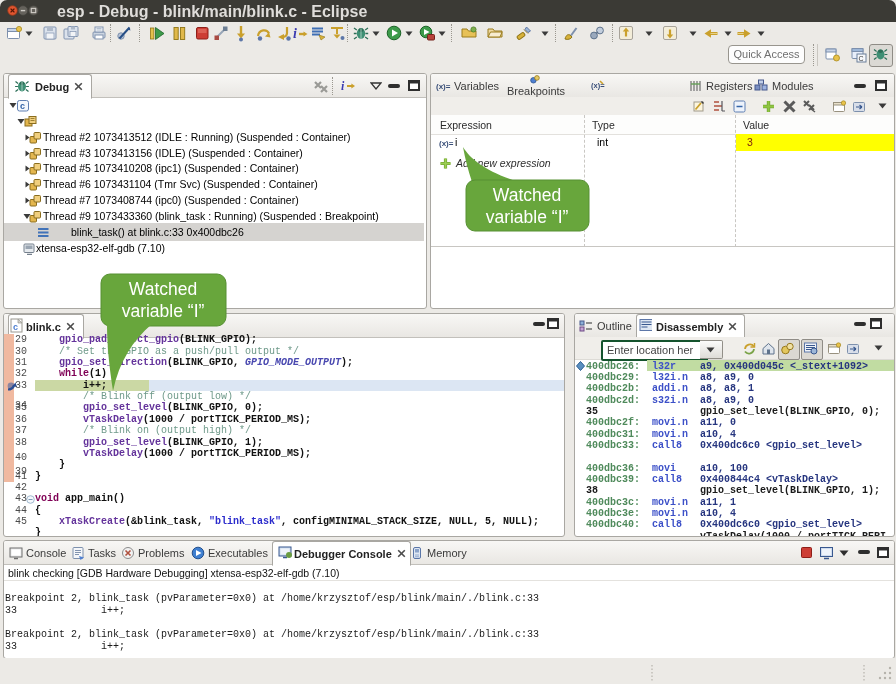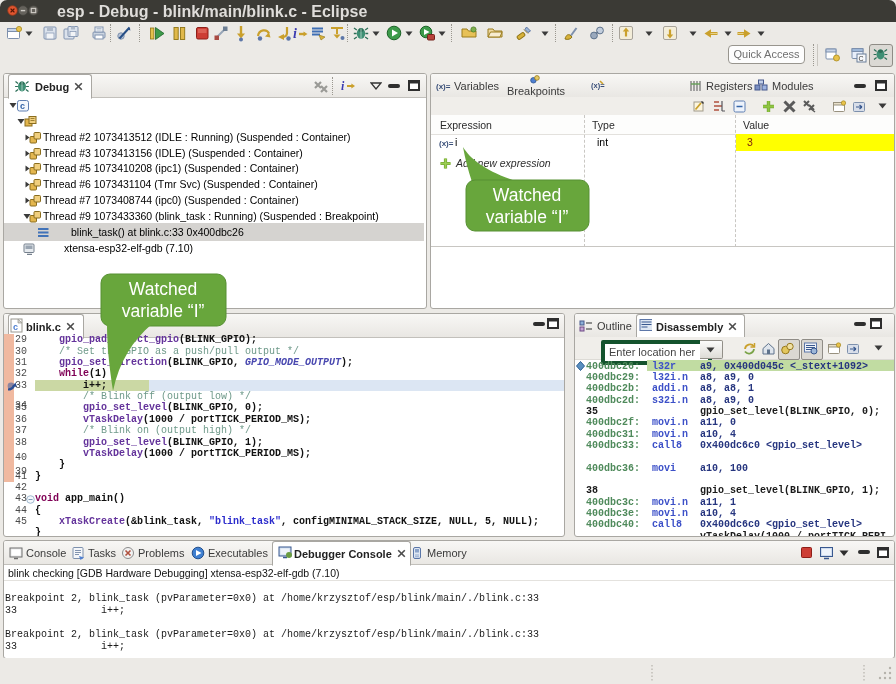--- a/index.html
+++ b/index.html
@@ -310,21 +310,21 @@
     <div class="treerow" style="left:39px;top:133.7px;width:400px;height:16px;line-height:16px;">Thread #9 1073433360 (blink_task : Running) (Suspended : Breakpoint)</div>
     <svg class="abs" style="left:33px;top:151.7px;" width="13" height="13" viewBox="0 0 13 13">
       <path d="M1 3 h10.5 M1 6.5 h10.5 M1 10 h10.5" stroke="#4273b8" stroke-width="2"></path>
     </svg>
     <div class="treerow" style="left:44px;top:149.7px;width:400px;height:26px;line-height:16px;padding-left:23px;">blink_task() at blink.c:33 0x400dbc26</div>
     <svg class="abs" style="left:19px;top:167.6px;" width="13" height="13" viewBox="0 0 13 13">
       <rect x="1" y="2" width="10" height="8.5" rx="1" fill="#e6eaee" stroke="#75808d"></rect>
       <rect x="2.5" y="3.5" width="7" height="3.5" fill="#9aa5b2"></rect>
       <path d="M4 12.5 h5" stroke="#75808d" stroke-width="1.3"></path>
     </svg>
-    <div class="treerow" style="left:32px;top:165.6px;width:400px;height:16px;line-height:16px;padding-left:28px;">xtensa-esp32-elf-gdb (7.10)</div>
+    <div class="treerow" style="left:32px;top:165.6px;width:400px;height:16px;line-height:16px;">xtensa-esp32-elf-gdb (7.10)</div>
   </div>
 <div class="panel" style="left:430px;top:73px;width:463px;height:234px;">
     <div class="tabrow"></div>
     <div class="tab" style="left:5px;">
       <svg width="15" height="12" viewBox="0 0 15 12">
         <text x="0" y="9" font-size="8" font-weight="bold" fill="#384e78">(x)=</text>
       </svg>
       <span style="margin-left:3px;">Variables</span>
     </div>
     <div class="tab" style="left:73px;flex-direction:column;">
@@ -500,21 +500,21 @@
 <path d="M2.5 4 h10 M2.5 6.5 h10 M2.5 9 h6" stroke="#39588f" stroke-width="1.1"></path>
     </svg>
     <svg class="abs" style="left:278px;top:7px;" width="15" height="7" viewBox="0 0 15 7">
       <rect x="1" y="1" width="12" height="4" rx="2" fill="#2e2e2e"></rect>
     </svg>
     <svg class="abs" style="left:294px;top:3px;" width="14" height="14" viewBox="0 0 14 14">
       <rect x="1" y="1" width="12" height="11" fill="#2e2e2e"></rect>
       <rect x="3" y="4.5" width="8" height="5.5" fill="#fff"></rect>
     </svg>
     <div class="abs" style="left:0px;top:23px;width:319px;height:22px;background:#f0eeea;border-bottom:1px solid #dddbd6;"></div>
-    <div class="abs" style="left:26px;top:26px;width:99px;height:17px;background:#fff;border:4px solid #14532d;border-radius:2px 0 0 2px;font-size:11px;color:#444;line-height:17px;padding-left:4px;overflow:hidden;white-space:nowrap;">Enter location her</div>
+    <div class="abs" style="left:26px;top:26px;width:99px;height:17px;background:#fff;border:2px solid #14532d;border-radius:2px 0 0 2px;font-size:11px;color:#444;line-height:17px;padding-left:4px;overflow:hidden;white-space:nowrap;">Enter location her</div>
     <div class="abs" style="left:125px;top:26px;width:22px;height:17px;background:linear-gradient(#fbfbfa,#dedcd7);border:1px solid #928f88;border-left:none;border-radius:0 2px 2px 0;"></div>
     <svg class="abs" style="left:131px;top:33px;" width="9" height="6" viewBox="0 0 9 6">
       <path d="M0.5 0.5 h8 l-4 5 z" fill="#3a3a3a"></path>
     </svg>
     <svg class="abs" style="left:167px;top:27px;" width="15" height="15" viewBox="0 0 15 15">
       <path d="M3 8 a5 5 0 0 1 9-2.5" stroke="#caa02c" stroke-width="1.8" fill="none"></path>
       <path d="M12.5 2 v4 h-4" stroke="#caa02c" stroke-width="1.5" fill="none"></path>
       <path d="M12 8 a5 5 0 0 1-9 2.5" stroke="#7aa348" stroke-width="1.8" fill="none"></path>
     </svg>
     <svg class="abs" style="left:186px;top:27px;" width="15" height="15" viewBox="0 0 15 15">
@@ -551,20 +551,21 @@
     </svg>
     <div class="dl" style="top:46.6px;"><a1>400dbc26:</a1>  <m1>l32r</m1>    <o1>a9, 0x400d045c &lt;_stext+1092&gt;</o1></div>
     <div class="dl" style="top:57.9px;"><a1>400dbc29:</a1>  <m1>l32i.n</m1>  <o1>a8, a9, 0</o1></div>
     <div class="dl" style="top:69.3px;"><a1>400dbc2b:</a1>  <m1>addi.n</m1>  <o1>a8, a8, 1</o1></div>
     <div class="dl" style="top:80.6px;"><a1>400dbc2d:</a1>  <m1>s32i.n</m1>  <o1>a8, a9, 0</o1></div>
     <div class="dl" style="top:92.0px;"><s1>35                 gpio_set_level(BLINK_GPIO, 0);</s1></div>
     <div class="dl" style="top:103.3px;"><a1>400dbc2f:</a1>  <m1>movi.n</m1>  <o1>a11, 0</o1></div>
     <div class="dl" style="top:114.6px;"><a1>400dbc31:</a1>  <m1>movi.n</m1>  <o1>a10, 4</o1></div>
     <div class="dl" style="top:126.0px;"><a1>400dbc33:</a1>  <m1>call8</m1>   <o1>0x400dc6c0 &lt;gpio_set_level&gt;</o1></div>
     <div class="dl" style="top:148.7px;"><a1>400dbc36:</a1>  <m1>movi</m1>    <o1>a10, 100</o1></div>
+    <div class="dl" style="top:160.0px;"><a1>400dbc39:</a1>  <m1>call8</m1>   <o1>0x400844c4 &lt;vTaskDelay&gt;</o1></div>
     <div class="dl" style="top:171.3px;"><s1>38                 gpio_set_level(BLINK_GPIO, 1);</s1></div>
     <div class="dl" style="top:182.7px;"><a1>400dbc3c:</a1>  <m1>movi.n</m1>  <o1>a11, 1</o1></div>
     <div class="dl" style="top:194.0px;"><a1>400dbc3e:</a1>  <m1>movi.n</m1>  <o1>a10, 4</o1></div>
     <div class="dl" style="top:205.4px;"><a1>400dbc40:</a1>  <m1>call8</m1>   <o1>0x400dc6c0 &lt;gpio_set_level&gt;</o1></div>
     <div class="dl" style="top:216.7px;"><s1>                   vTaskDelay(1000 / portTICK_PERI</s1></div>
   </div>
 <div class="panel" style="left:3px;top:540px;width:890px;height:117px;">
     <div class="tabrow"></div>
     <div class="tab" style="left:5px;">
       <svg width="14" height="14" viewBox="0 0 14 14">

